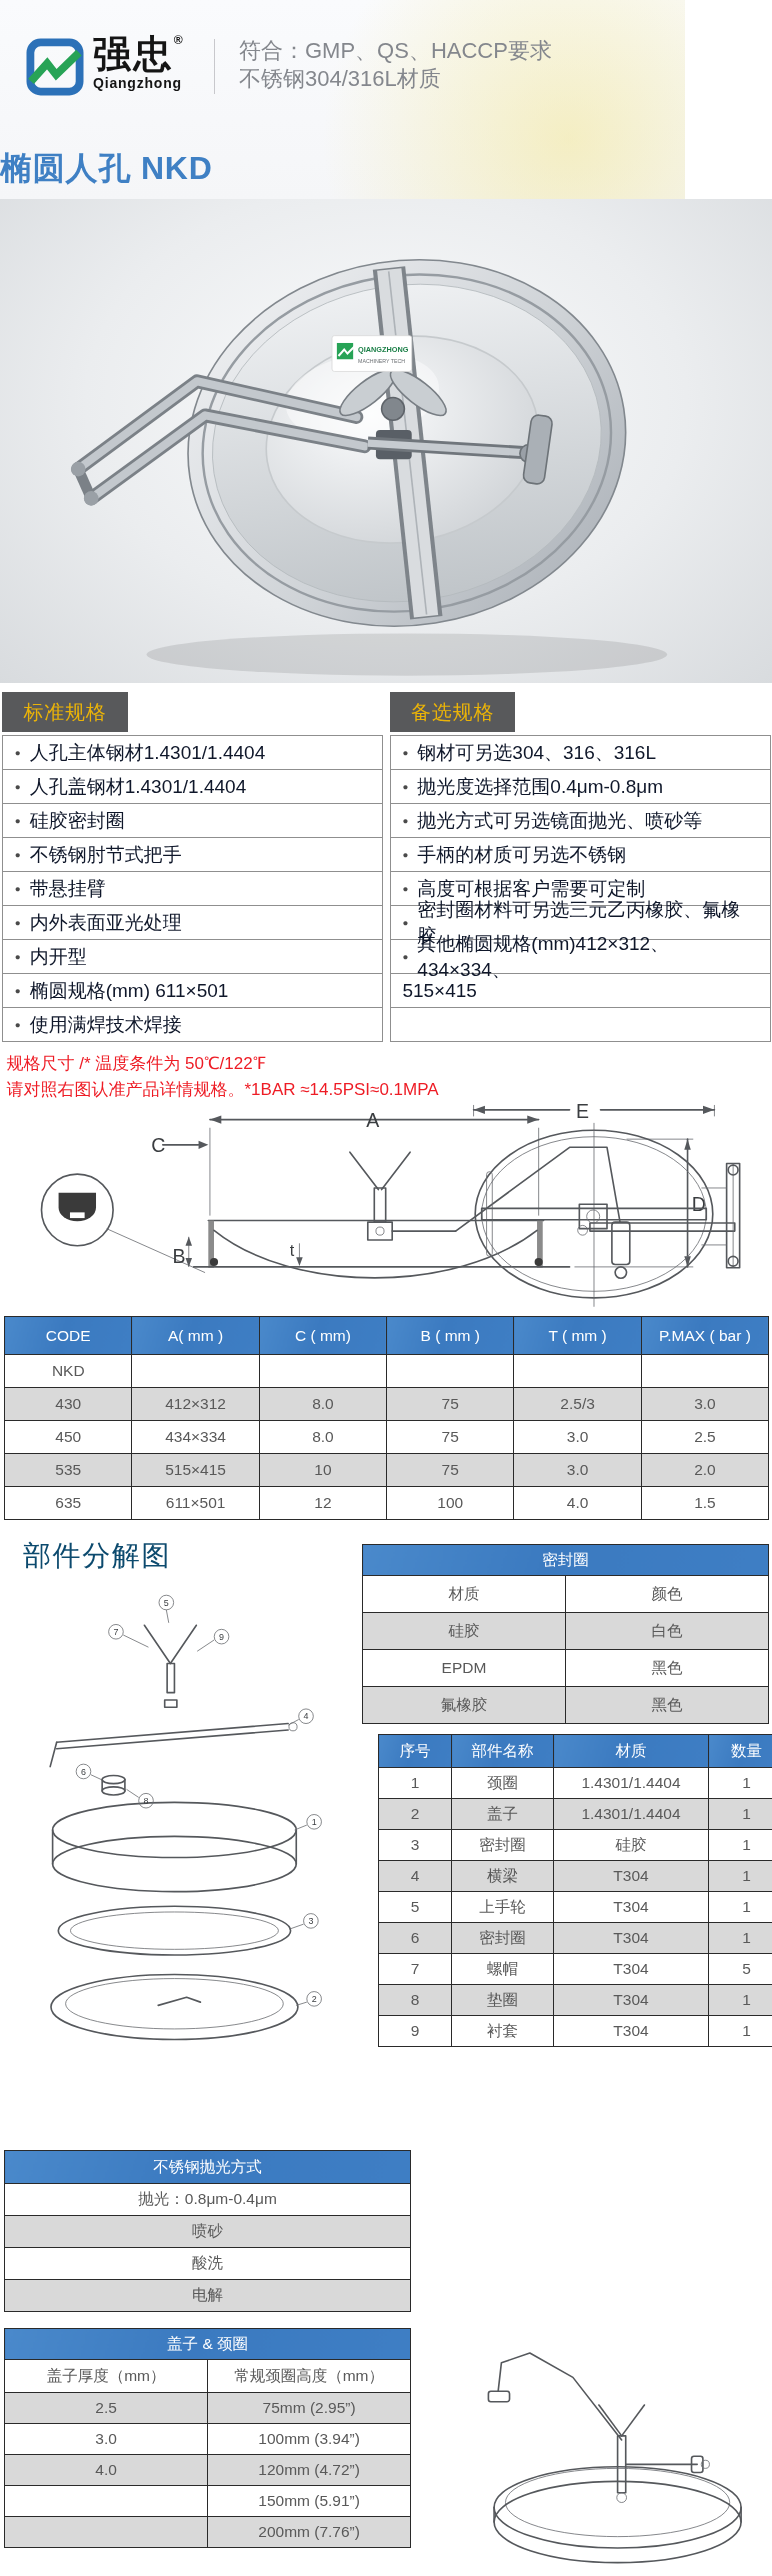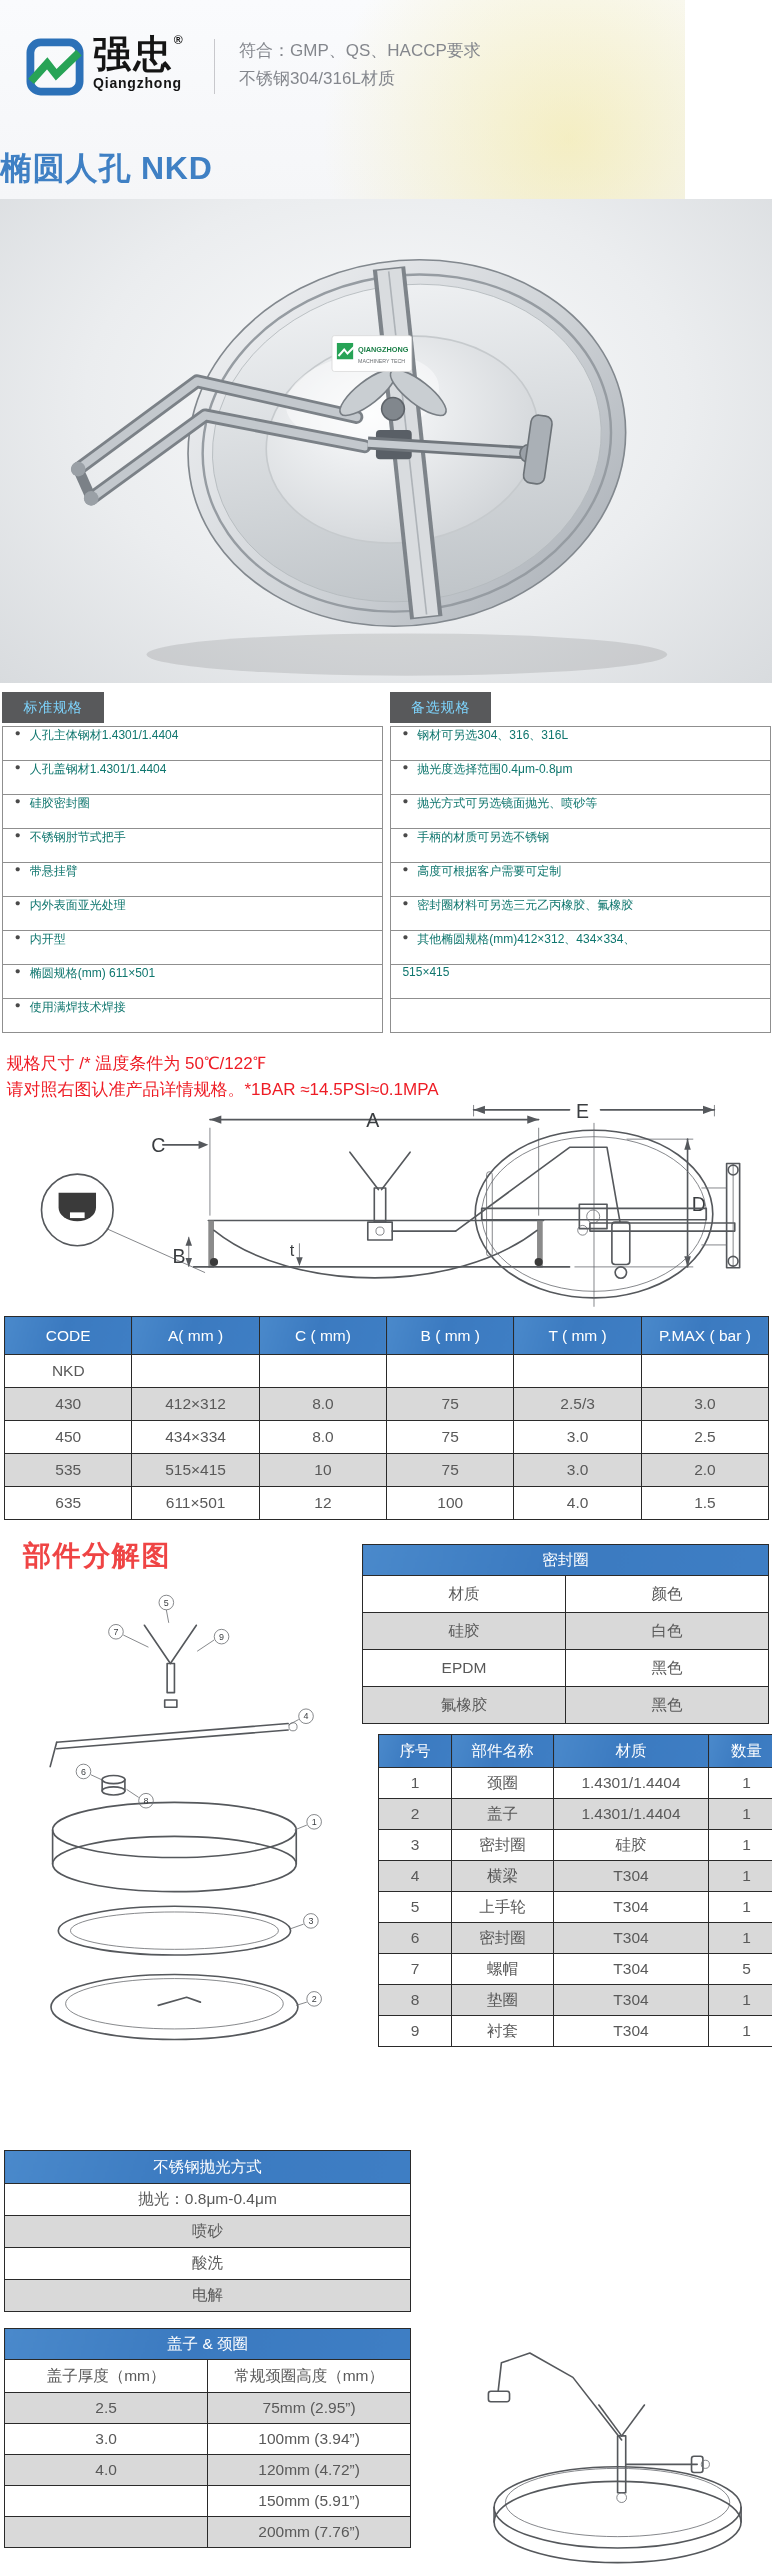--- a/index.html
+++ b/index.html
@@ -8,51 +8,51 @@
   
   .hero{position:absolute;left:0;top:0;width:685px;height:199px;
         background:radial-gradient(circle at 83% 70%, rgba(242,230,150,.55), rgba(242,230,150,0) 42%),
                    linear-gradient(#fafbfd,#f5f6f8);}
   .logo{position:absolute;left:24.4px;top:37px;}
   .brand{position:absolute;left:93px;top:33px;color:#151515;}
   .brand-cn{font-size:38px;font-weight:800;letter-spacing:2.4px;line-height:39px;}
   .reg{font-size:12.2px;font-weight:700;vertical-align:23px;}
   .brand-en{font-size:14px;font-weight:700;letter-spacing:0.8px;margin-top:0.8px;}
   .divider{position:absolute;left:214px;top:39px;width:0.8px;height:55px;background:#c8c8cc;}
-  .taglines{position:absolute;left:239px;top:37px;font-size:17px;color:#84878d;line-height:28px;}
+  .taglines{position:absolute;left:239px;top:37px;font-size:22px;color:#84878d;line-height:28px;}
   .title{position:absolute;left:0;top:147px;width:773px;margin:0;text-align:left;
          font-size:32px;font-weight:bold;color:#3f80c4;letter-spacing:0.8px;}
   
   .photo{position:absolute;left:0;top:199px;width:773px;height:484px;
          background:radial-gradient(ellipse at 50% 42%, #fafbfc 0%, #ebedef 55%, #d8dbde 100%);}
   
   .spec-col{position:absolute;top:692px;width:381px;}
-  .spec-badge{display:inline-block;background:#58595b;color:#7dd3fc;font-size:14px;
+  .spec-badge{display:inline-block;background:#58595b;color:#eab308;font-size:20px;
               padding:6.5px 21px;letter-spacing:0.8px;}
   .spec-list{margin-top:3.3px;border:0.8px solid #8f8f8f;background:#fff;}
-  .spec-row{height:33px;border-bottom:0.8px solid #8f8f8f;display:flex;
-            padding:0 11.4px;font-size:12px;color:#0f766e;}
+  .spec-row{height:33px;border-bottom:0.8px solid #8f8f8f;display:flex;align-items:center;
+            padding:0 11.4px;font-size:19px;color:#0f172a;}
   .spec-row:last-child{border-bottom:none;}
   .has-bullet::before{content:"●";font-size:9.8px;color:#4a4a4a;margin-right:9px;flex:none;}
   
   .note{position:absolute;left:6.5px;top:1051px;color:#ee1c25;font-size:17px;line-height:26px;}
   
   .tech{position:absolute;left:0;top:1100px;}
   .ln{stroke:#55585c;stroke-width:2;fill:none;stroke-linecap:round;stroke-linejoin:round;}
   .ln-thin{stroke:#6a6d71;stroke-width:1;fill:none;}
   .dimtxt{font-size:24px;fill:#3a3d40;}
   .callout{font-size:11px;fill:#3a3d40;text-anchor:middle;}
   
   .tbl{border-collapse:collapse;table-layout:fixed;position:absolute;background:#fff;border:1.6px solid #1a1a1a;}
   .tbl th,.tbl td{border:0.8px solid #2a2a2a;text-align:center;vertical-align:middle;color:#595959;
                   font-size:15.5px;padding:0;overflow:hidden;white-space:nowrap;}
   .blue{background:linear-gradient(108deg,#4a89cb 0%,#3b7ac0 45%,#3e7ec4 100%);color:#fff !important;font-weight:400;}
   .shade td{background:#d9d9d9;}
   .r38{height:31px}.r39{height:32px}.r40{height:33px}.r42{height:38px}.r45{height:37px}
-  .exploded-title{position:absolute;left:23px;top:1537px;font-size:28px;font-weight:bold;color:#ef4444;letter-spacing:1.6px;}
+  .exploded-title{position:absolute;left:23px;top:1537px;font-size:28px;font-weight:normal;color:#0c4a6e;letter-spacing:1.6px;}
   .exp{position:absolute;left:12.2px;top:1586px;}
   .bottom-draw{position:absolute;left:451px;top:2314px;}
 </style>
 </head>
 <body>
 
 <div id="page">
 
   <div class="hero">
     <svg class="logo" width="62" height="60" viewBox="0 0 100 100">

